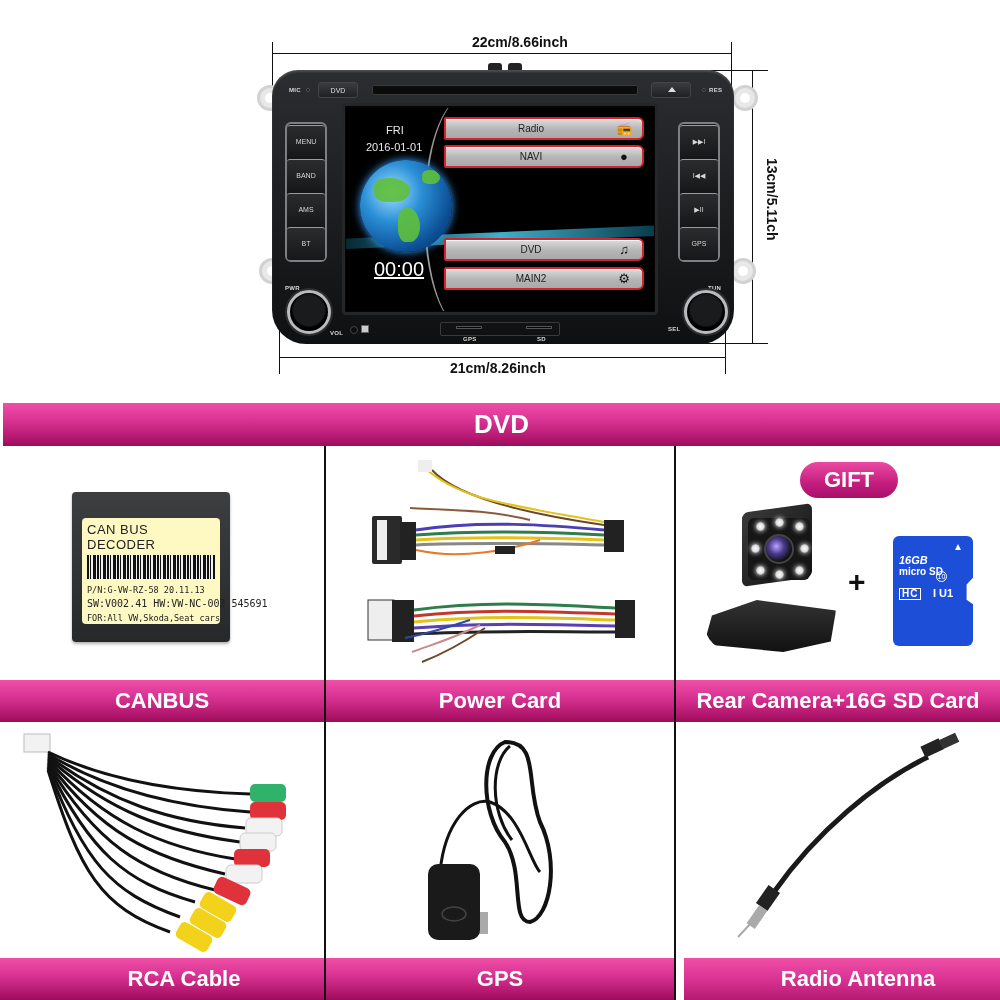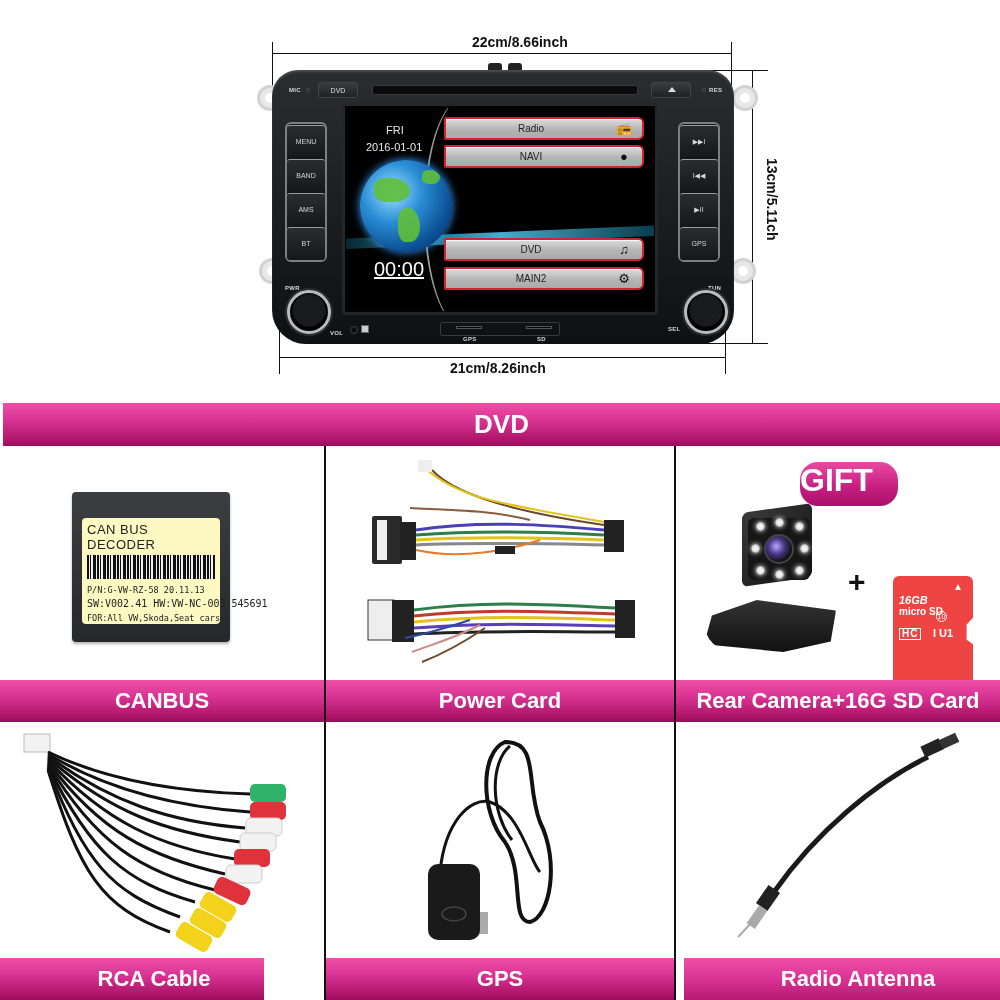--- a/index.html
+++ b/index.html
@@ -63,30 +63,30 @@
   .vline { position: absolute; width: 2px; background: #111; }
   .cell { position: absolute; overflow: hidden; }
 
   
   .canbox { position: absolute; left: 72px; top: 492px; width: 158px; height: 150px; background: linear-gradient(#3d3e40, #27282a); border-radius: 4px; box-shadow: 0 2px 3px rgba(0,0,0,0.3); }
   .canlabel { position: absolute; left: 82px; top: 518px; width: 138px; height: 106px; background: #fef9c3; border-radius: 4px; padding: 4px 5px; color: #222; font-family: "DejaVu Sans Mono", monospace; }
   .can-title { font-size: 13px; letter-spacing: 0.5px; font-family: "Liberation Sans", sans-serif; }
   .barcode { height: 24px; margin: 3px 0 4px; background: repeating-linear-gradient(90deg, #111 0 2px, #f2f2f2 2px 3px, #111 3px 4px, #f2f2f2 4px 6px, #111 6px 9px, #f2f2f2 9px 10px); }
   .can-line { font-size: 8.5px; line-height: 14px; white-space: nowrap; }
 
-  .gift { position: absolute; left: 800px; top: 462px; width: 98px; height: 44px; border-radius: 18px; color: #fff; font-size: 32px; font-weight: bold; text-align: left; line-height: 36px;
+  .gift { position: absolute; left: 800px; top: 462px; width: 98px; height: 36px; border-radius: 18px; color: #fff; font-size: 22px; font-weight: bold; text-align: center; line-height: 36px;
     background: linear-gradient(#ea4aa2, #c41d7f 60%, #a8106a); }
 
   .camera-body { position: absolute; left: 742px; top: 508px; width: 70px; height: 74px; background: linear-gradient(135deg, #3a3a3a, #111); border-radius: 6px; transform: skewY(-8deg); }
   .camera-face { position: absolute; left: 748px; top: 518px; width: 62px; height: 62px; background: #161616; border-radius: 6px; }
   .cam-lens { position: absolute; left: 764px; top: 534px; width: 30px; height: 30px; border-radius: 50%; background: radial-gradient(circle at 40% 40%, #b9a6ff 0%, #4a3a8a 35%, #111 70%); border: 2px solid #444; }
   .led { position: absolute; width: 9px; height: 9px; border-radius: 50%; background: radial-gradient(#fff, #ddd 50%, rgba(255,255,255,0.2)); box-shadow: 0 0 5px #fff; }
   .cam-bracket { position: absolute; left: 704px; top: 600px; width: 132px; height: 52px; background: linear-gradient(#333, #111); border-radius: 10px 14px 6px 30px; clip-path: polygon(6% 30%, 40% 0, 100% 20%, 96% 80%, 60% 100%, 0 85%); }
   .plus { position: absolute; left: 848px; top: 565px; font-size: 30px; font-weight: bold; color: #111; }
-  .sdcard { position: absolute; left: 893px; top: 536px; width: 80px; height: 110px; background: #ef4444; border-radius: 6px; clip-path: polygon(0 0, 100% 0, 100% 38%, 92% 44%, 92% 58%, 100% 62%, 100% 100%, 0 100%); color: #fff; margin-top: 40px; }
+  .sdcard { position: absolute; left: 893px; top: 536px; width: 80px; height: 110px; background: #1d4ed8; border-radius: 6px; clip-path: polygon(0 0, 100% 0, 100% 38%, 92% 44%, 92% 58%, 100% 62%, 100% 100%, 0 100%); color: #fff; }
   .sd-16 { position: absolute; left: 6px; top: 18px; font-size: 11px; font-weight: bold; font-style: italic; }
   .sd-micro { position: absolute; left: 6px; top: 31px; font-size: 10px; font-weight: bold; line-height: 10px; }
   .sd-hc { position: absolute; left: 6px; top: 52px; font-size: 10px; font-weight: bold; letter-spacing: 1px; border: 1px solid #fff; padding: 0 2px; line-height: 10px; }
   .sd-u1 { position: absolute; left: 40px; top: 51px; font-size: 11px; font-weight: bold; }
   .sd-10 { position: absolute; left: 43px; top: 35px; font-size: 7px; border: 1px solid #fff; border-radius: 50%; width: 11px; height: 11px; text-align: center; line-height: 9px; }
   .sd-tri { position: absolute; left: 62px; top: 8px; border-left: 3px solid transparent; border-right: 3px solid transparent; border-bottom: 6px solid #fff; }
 
   svg { position: absolute; overflow: visible; }
 </style>
 </head>
@@ -296,15 +296,15 @@
 <div class="cell" style="left:676px; top:722px; width:324px; height:236px;"></div>
 <svg style="left:676px; top:722px;" width="324" height="236" viewBox="0 0 324 236">
   <path d="M252 35 C200 60, 140 110, 98 170" stroke="#1a1a1a" stroke-width="5" fill="none"></path>
   <rect x="246" y="20" width="20" height="12" fill="#222" transform="rotate(-25 256 26)"></rect>
   <rect x="264" y="14" width="18" height="10" fill="#333" transform="rotate(-25 273 19)"></rect>
   <rect x="85" y="165" width="14" height="22" fill="#222" transform="rotate(35 92 176)"></rect>
   <rect x="76" y="184" width="10" height="22" fill="#aaa" transform="rotate(35 81 195)"></rect>
   <line x1="76" y1="200" x2="62" y2="215" stroke="#aaa" stroke-width="2"></line>
 </svg>
 
-<div class="band-cell" style="left:0; top:958px; width:264px; height:42px;padding-left:44px;">RCA Cable</div>
+<div class="band-cell" style="left:0; top:958px; width:324px; height:42px;padding-left:44px;">RCA Cable</div>
 <div class="band-cell" style="left:326px; top:958px; width:348px; height:42px;">GPS</div>
 <div class="band-cell" style="left:684px; top:958px; width:324px; height:53px;padding-left:24px;">Radio Antenna</div>
 
 </body></html>

